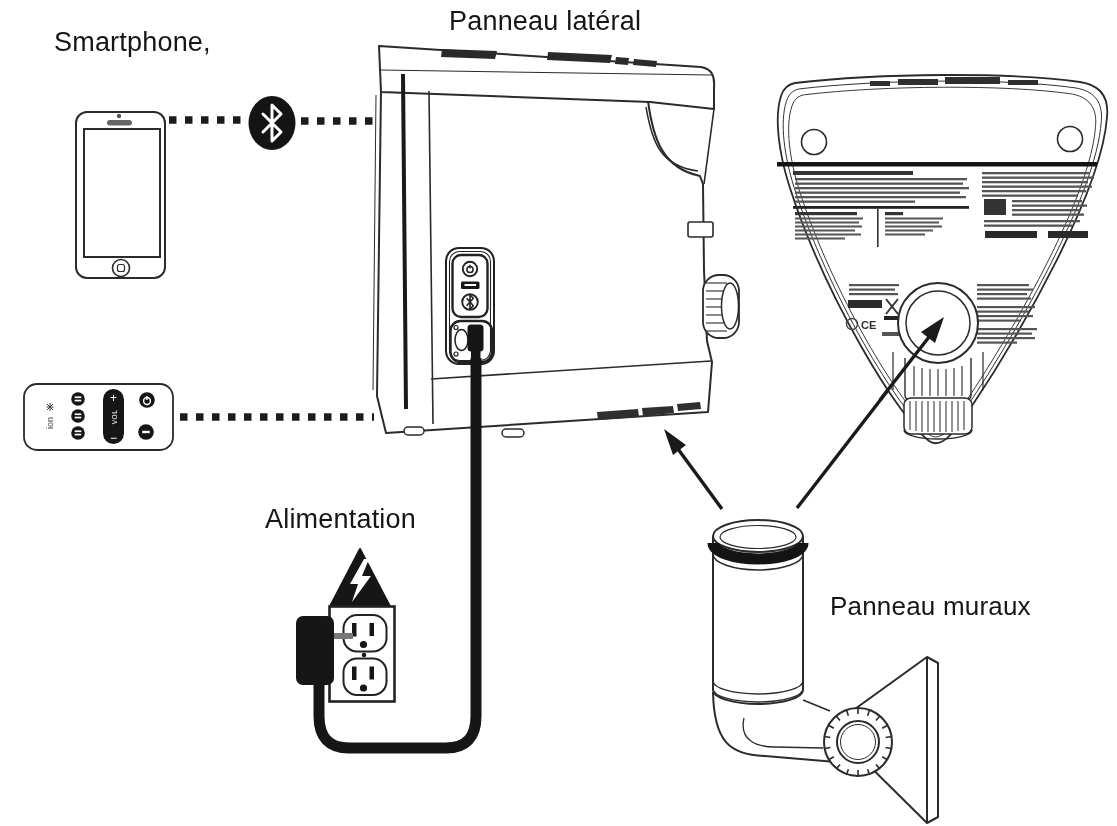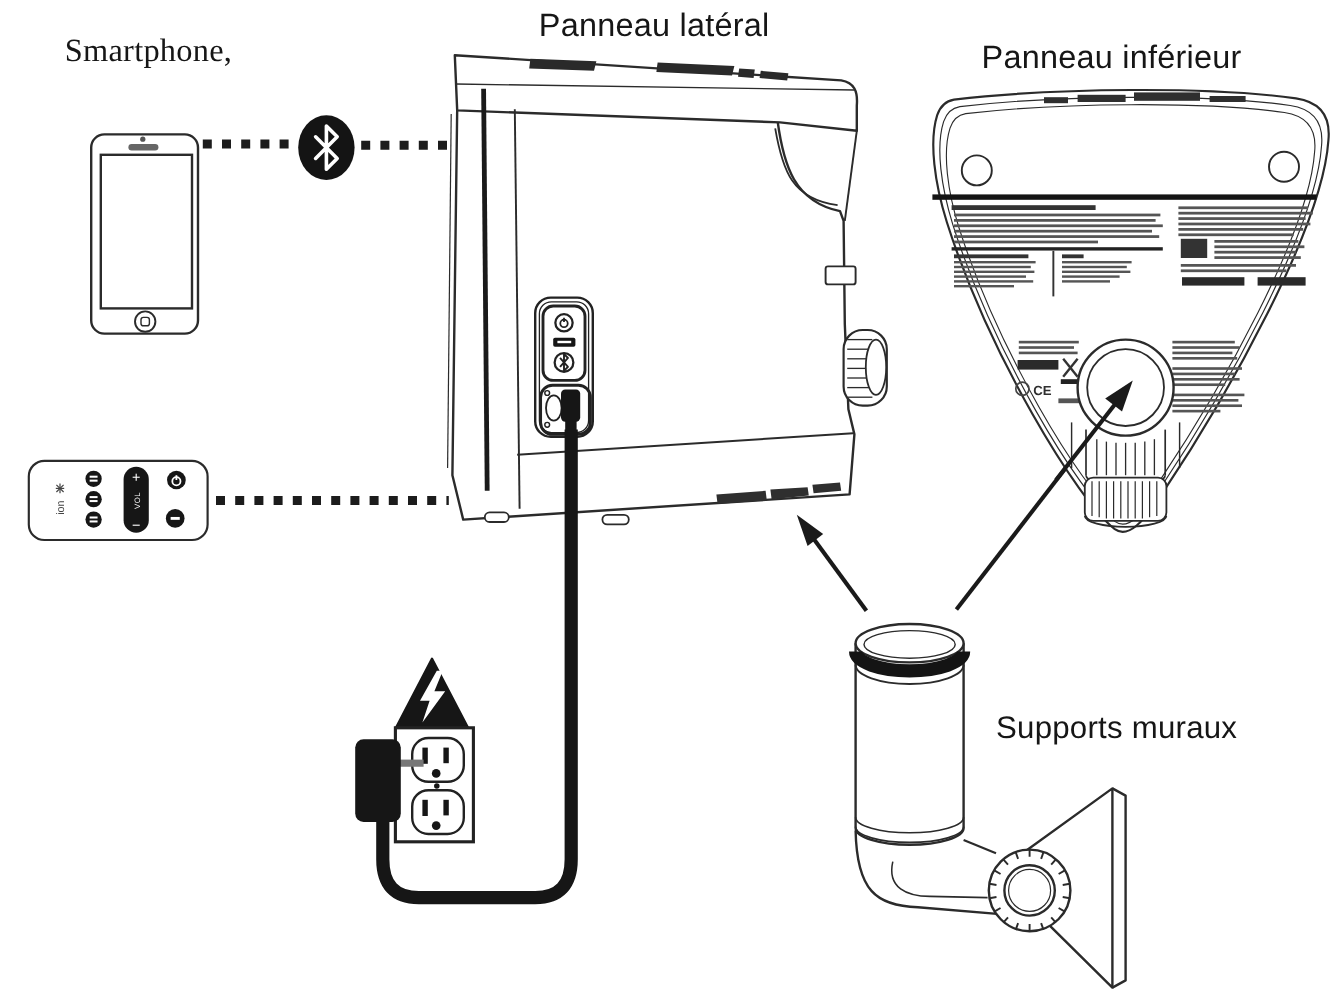--- a/index.html
+++ b/index.html
@@ -2,21 +2,21 @@
 <html><head>
 <meta charset="utf-8">
 <style>
   html,body{margin:0;padding:0;background:#fff;}
   .stage{
     position:relative;width:1117px;height:826px;background:#fff;overflow:hidden;
     font-family:"Liberation Sans",sans-serif;color:#141414;
   }
   .stage svg{position:absolute;left:0;top:0;}
   .lbl{position:absolute;font-size:27px;letter-spacing:.2px;color:#161616;white-space:nowrap;}
-  .lbl .ln{display:block;line-height:33px;font-family:Liberation Serif, serif;}
+  .lbl .ln{display:block;line-height:33px;}
   #lbl-side{left:449px;top:6px;}
   #lbl-bottom{left:818px;top:33px;}
   #lbl-phone{left:54px;top:26px;}
   #lbl-remote{left:6px;top:337px;}
   #lbl-power{left:265px;top:504px;}
   #lbl-wall{left:830px;top:591px;font-size:26px;}
 </style>
 </head>
 <body>
 
@@ -360,16 +360,16 @@
       <line x1="880" y1="400" x2="929" y2="337" stroke="#1a1a1a" stroke-width="3.4"></line>
       <polygon points="944,317 935,343 921,332" fill="#1a1a1a"></polygon>
     </g>
   </g>
 </svg>
 
 <div class="lbl" id="lbl-phone">
   <span class="ln">Smartphone,</span>
 </div>
 <div class="lbl" id="lbl-side">Panneau latéral</div>
-<div class="lbl" id="lbl-bottom">Panneau inférieur</div>
-<div class="lbl" id="lbl-wall">Supports muraux</div>
+<div class="lbl" id="lbl-power">Alimentation</div>
+<div class="lbl" id="lbl-wall">Panneau muraux</div>
 
 </div>
 
 </body></html>

